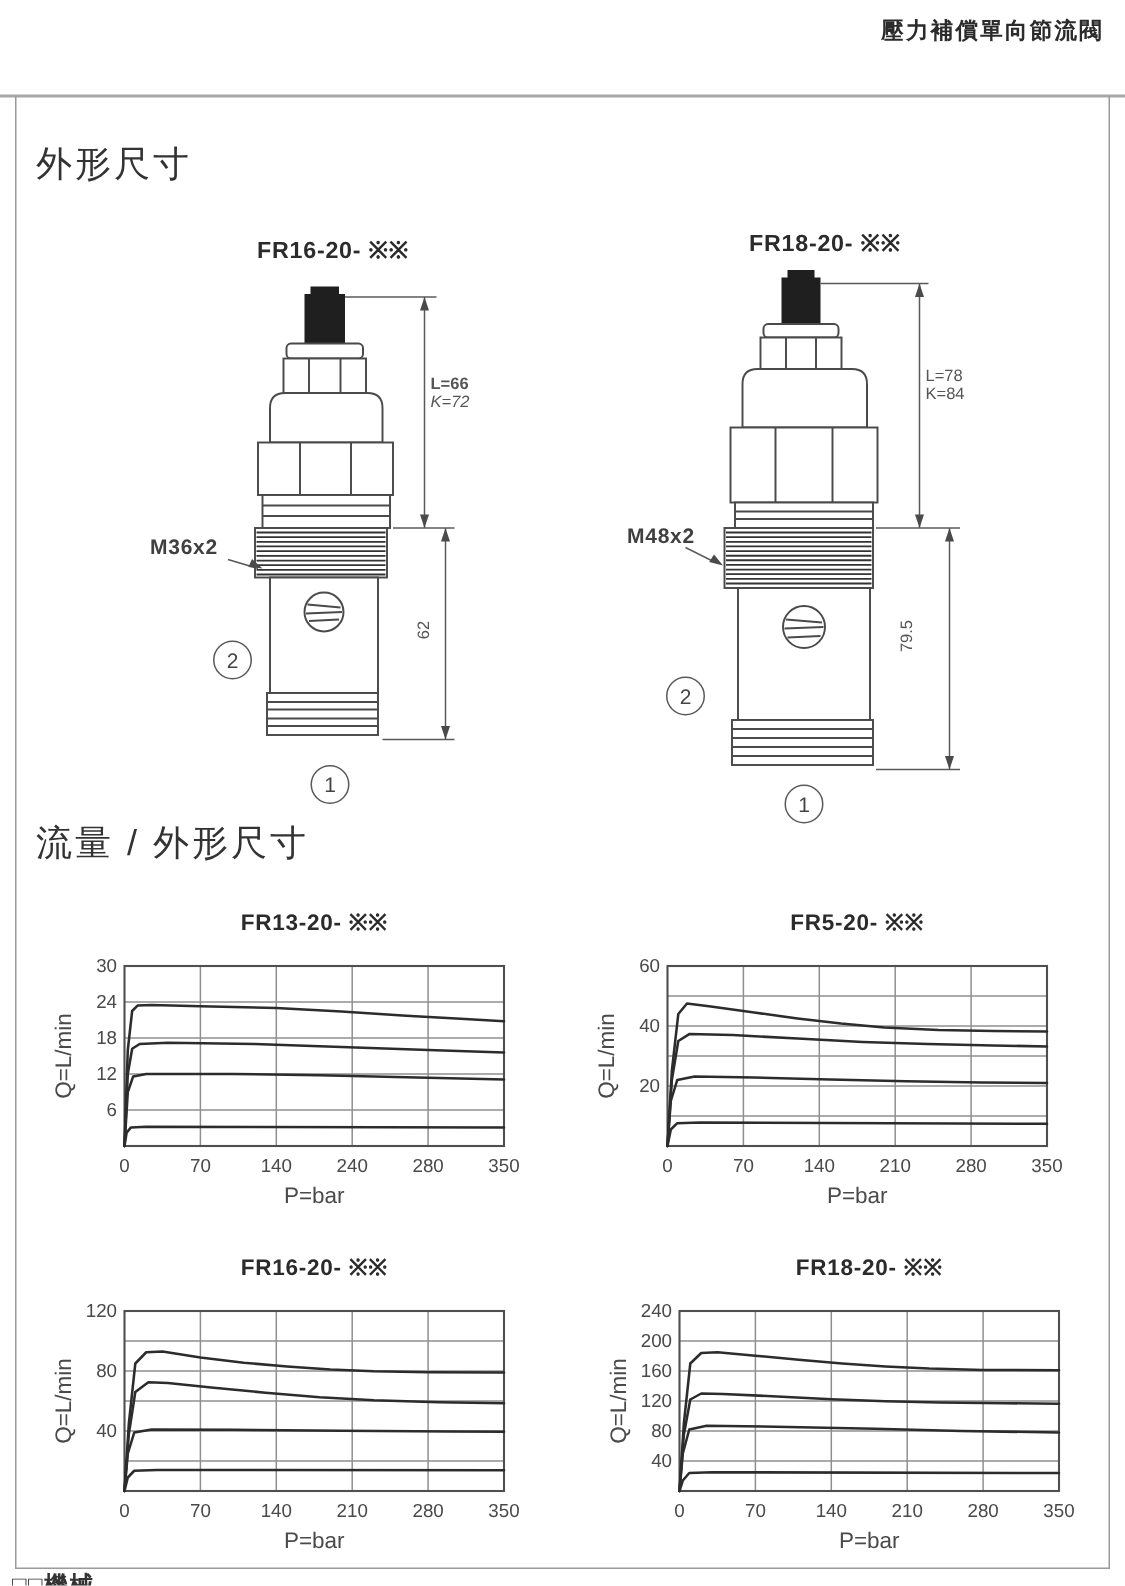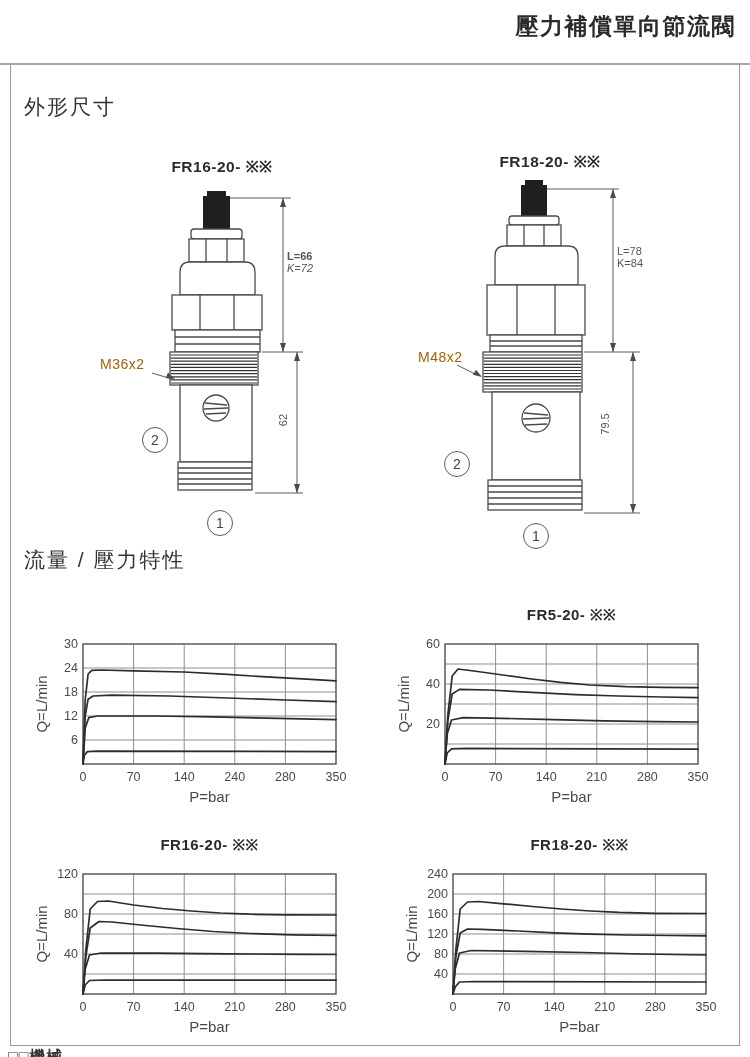--- a/index.html
+++ b/index.html
@@ -3,46 +3,46 @@
 <meta charset="utf-8">
 <style>
   html,body{margin:0;padding:0;}
   body{
     width:750px;height:1057px;position:relative;overflow:hidden;
     background:#ffffff;color:#333;
     font-family:"Liberation Sans", sans-serif;
   }
   .page-title{
     position:absolute;top:11px;right:14px;
-    font-size:23px;font-weight:600;letter-spacing:1.5px;color:#2b2b2b;
+    font-size:15px;font-weight:600;letter-spacing:1.5px;color:#2b2b2b;
   }
   .topline{position:absolute;left:0;top:63px;width:750px;height:2px;background:#a8a8a8;}
   .frame{
     position:absolute;left:10px;top:64px;width:728px;height:981px;
     border-left:1.5px solid #9a9a9a;border-right:1.5px solid #9a9a9a;border-bottom:1.5px solid #9a9a9a;
   }
-  .heading{position:absolute;font-size:21px;color:#333;letter-spacing:2px;}
+  .heading{position:absolute;font-size:24px;color:#333;letter-spacing:2px;}
   .model-title{
     position:absolute;width:200px;text-align:center;
     font-size:15.5px;font-weight:bold;color:#2b2b2b;letter-spacing:.5px;
   }
   .valve{position:absolute;}
   .valve .ln{stroke:#4a4a4a;stroke-width:1.3;fill:none;}
   .valve .fillw{fill:#ffffff;}
   .valve .dark{fill:#1f1f1f;stroke:none;}
   .valve .dim{stroke:#5a5a5a;stroke-width:1;fill:none;}
   .valve .ah{fill:#4a4a4a;stroke:none;}
   .valve .thr line{stroke:#333;stroke-width:1.2;}
   .dimtext{position:absolute;font-size:11px;color:#555;white-space:nowrap;}
   .rot{transform:rotate(-90deg);transform-origin:center;text-align:center;}
   .callout{
     position:absolute;width:24px;height:24px;border:1.4px solid #5a5a5a;border-radius:50%;
     font-size:14px;color:#444;text-align:center;line-height:24px;background:#fff;
   }
-  .threadlabel{position:absolute;font-size:14px;color:#a16207;letter-spacing:.5px;}
+  .threadlabel{position:absolute;font-size:14px;color:#404040;letter-spacing:.5px;font-weight:bold;}
   .chart{position:absolute;width:335px;height:202px;}
   .chart-title{
     position:absolute;left:50px;top:0;width:253px;text-align:center;
     font-size:15px;font-weight:bold;color:#2b2b2b;letter-spacing:.5px;
   }
   .chart svg{position:absolute;left:0;top:26px;}
   .grid{stroke:#8f8f8f;stroke-width:1;}
   .pframe{fill:none;stroke:#4f4f4f;stroke-width:1.4;}
   .curve{fill:none;stroke:#2c2c2c;stroke-width:1.7;stroke-linejoin:round;stroke-linecap:round;}
   .tick{font-family:"Liberation Sans",sans-serif;font-size:12.5px;fill:#4a4a4a;}
@@ -180,23 +180,24 @@
 
 <div class="dimtext" style="left:617px;top:245px;">L=78</div>
 <div class="dimtext" style="left:617px;top:257px;">K=84</div>
 <div class="dimtext rot" style="left:585px;top:418px;width:40px;">79.5</div>
 
 <div class="callout" style="left:142px;top:427px;">2</div>
 <div class="callout" style="left:207px;top:510px;">1</div>
 <div class="callout" style="left:444px;top:451px;">2</div>
 <div class="callout" style="left:523px;top:523px;">1</div>
 
-<div class="heading" style="left:24px;top:546px;">流量 / 壓力特性</div>
+<div class="heading" style="left:24px;top:546px;">流量 / 外形尺寸</div>
 
 <div class="chart" style="left:33px;top:604px;">
+  <div class="chart-title">FR13-20- ※※</div>
 <svg width="335" height="176" viewBox="0 0 335 176">
       <line class="grid" x1="100.6" y1="14" x2="100.6" y2="134"></line>
       <line class="grid" x1="151.2" y1="14" x2="151.2" y2="134"></line>
       <line class="grid" x1="201.8" y1="14" x2="201.8" y2="134"></line>
       <line class="grid" x1="252.4" y1="14" x2="252.4" y2="134"></line>
       <line class="grid" x1="50" y1="110.0" x2="303" y2="110.0"></line>
       <line class="grid" x1="50" y1="86.0" x2="303" y2="86.0"></line>
       <line class="grid" x1="50" y1="62.0" x2="303" y2="62.0"></line>
       <line class="grid" x1="50" y1="38.0" x2="303" y2="38.0"></line>
       <rect class="pframe" x="50" y="14" width="253" height="120"></rect>

